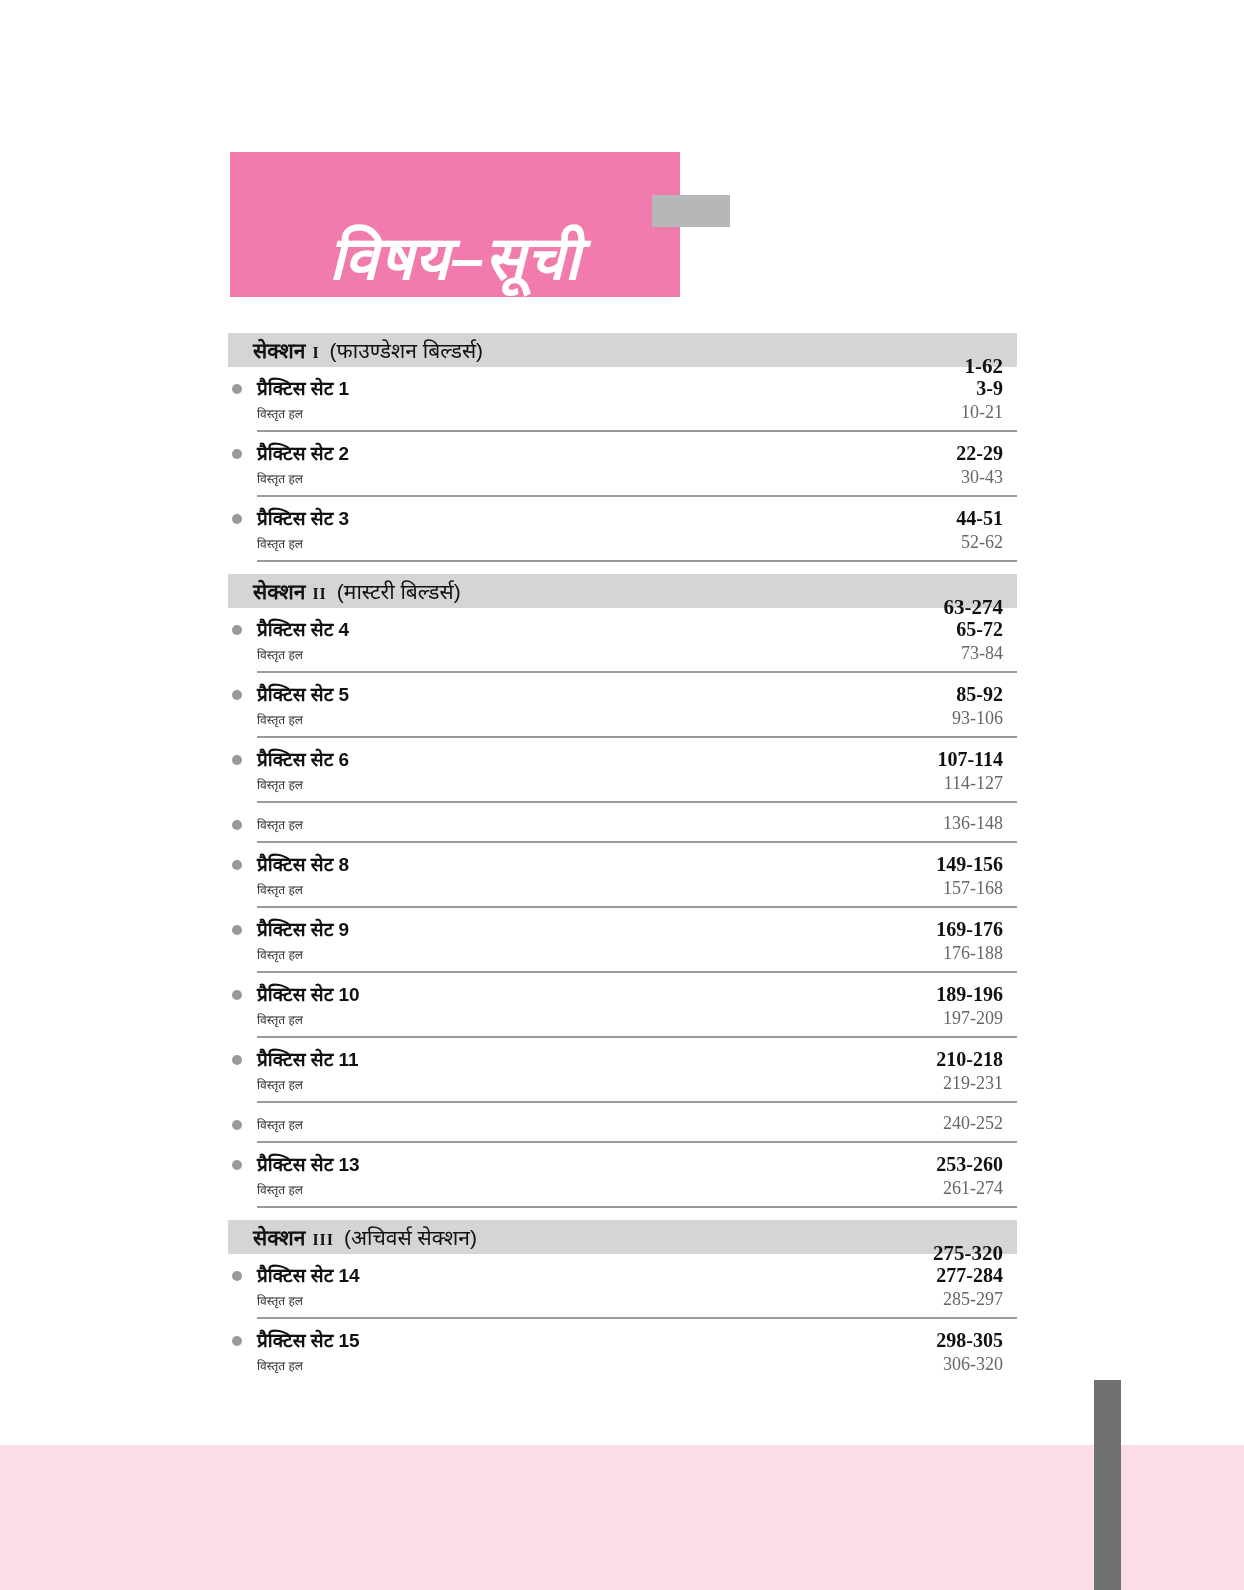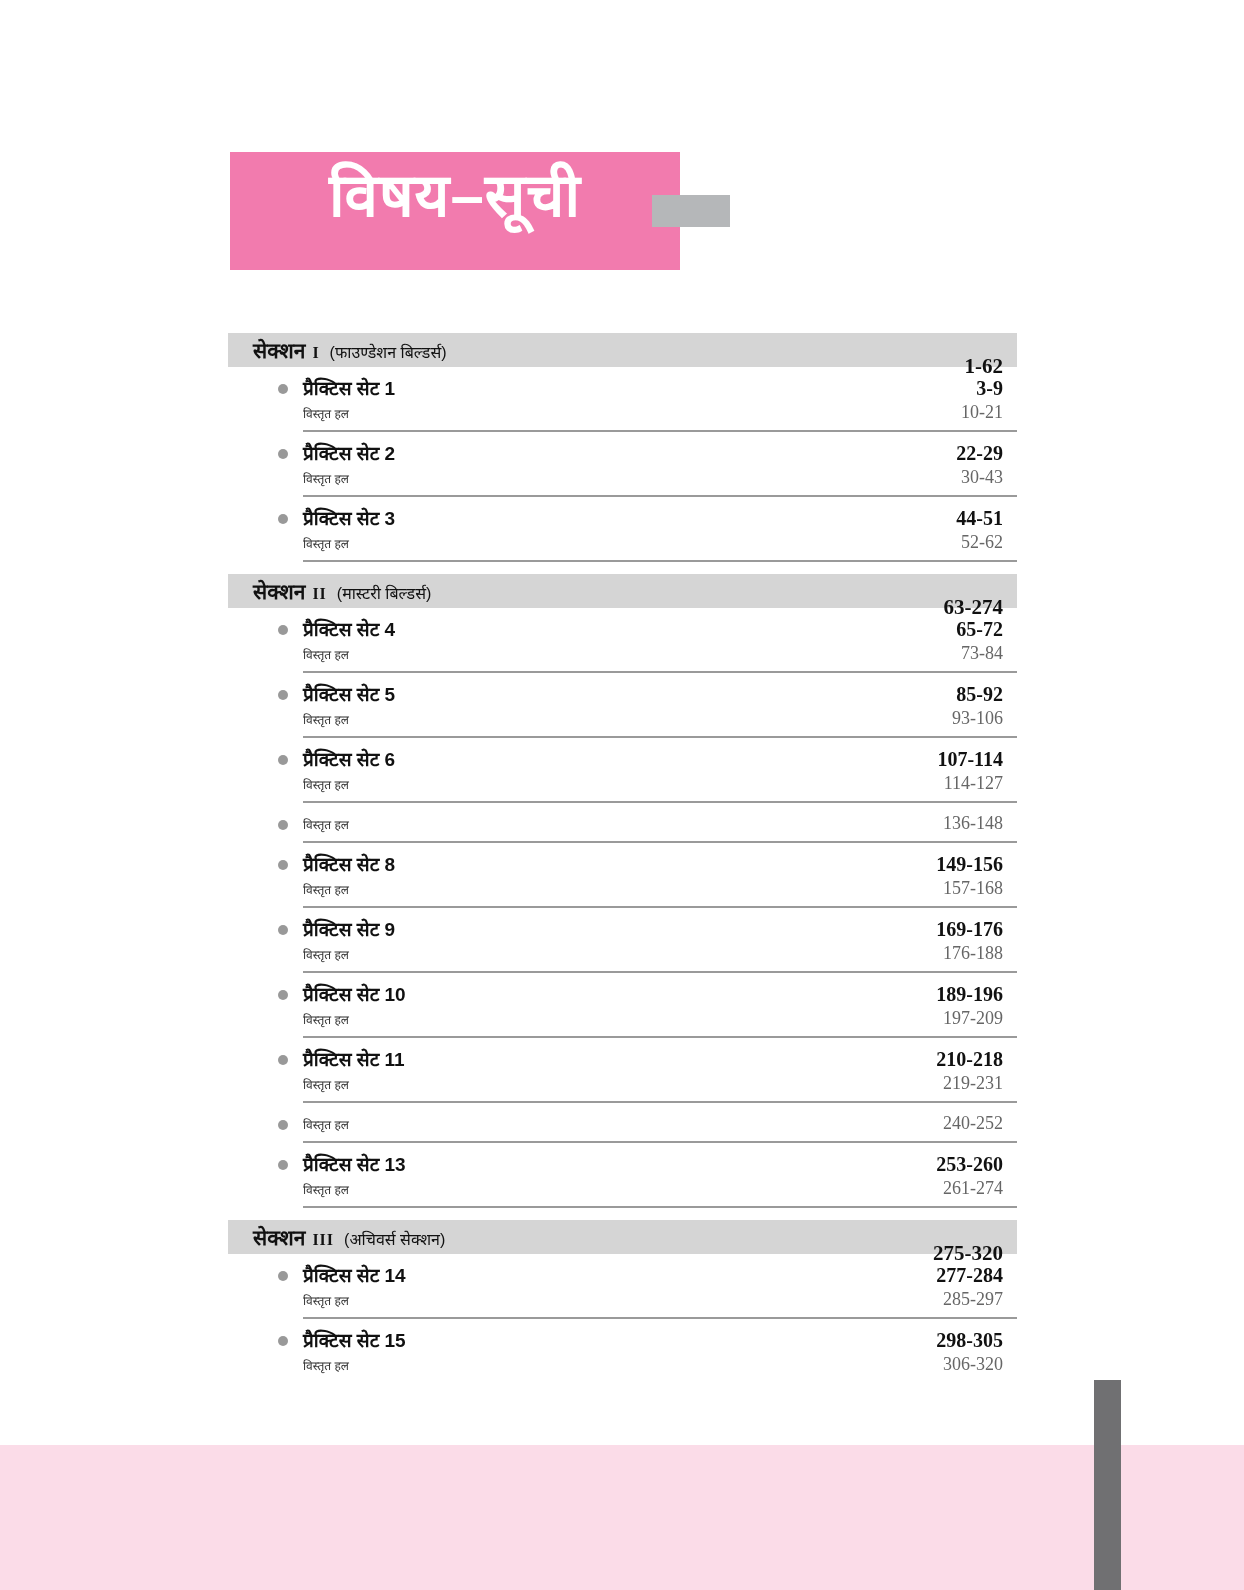--- a/index.html
+++ b/index.html
@@ -8,24 +8,25 @@
     position: relative;
     background: #ffffff;
     font-family: "Liberation Sans", sans-serif;
     overflow: hidden;
   }
 
   
   .title-banner {
     position: absolute;
     left: 230px; top: 152px;
-    width: 450px; height: 118px;
+    width: 450px; height: 145px;
     background: var(--c-banner, #F27BAE);
-    display: flex; align-items: flex-start; justify-content: center;
+    display: flex; align-items: flex-end; justify-content: center;
     z-index: 1;
+    font-style: italic;
   }
   .title-banner .title-text {
     color: #ffffff;
     font-size: 60px;
     font-weight: 700;
     letter-spacing: 1px;
     white-space: nowrap;
   }
   .title-tab {
     position: absolute;
@@ -56,34 +57,34 @@
     white-space: nowrap;
   }
   .section-label .prefix { font-size: 21px; font-weight: 700; }
   .section-label .numeral {
     font-family: "Liberation Serif", serif;
     font-size: 16px; font-weight: 600;
     letter-spacing: 1px;
     margin-left: 7px;
   }
   .section-label .subtitle {
-    font-size: 16px; font-weight: 400;
+    font-size: 21px; font-weight: 400;
     margin-left: 10px;
   }
   .section-pages {
     font-family: "Liberation Serif", serif;
     font-size: 21px; font-weight: 700;
     color: #111111;
     white-space: nowrap;
     margin-top: 32px;
   }
 
   .entry {
     position: relative;
-    margin-left: 75px;
+    margin-left: 29px;
     padding: 9px 0 5px 0;
     border-bottom: 2px solid #9a9a9a;
   }
   .section:last-of-type .entry:last-child { border-bottom-color: transparent; }
 
   .bullet {
     position: absolute;
     left: -25px; top: 17px;
     width: 10px; height: 10px;
     border-radius: 50%;

